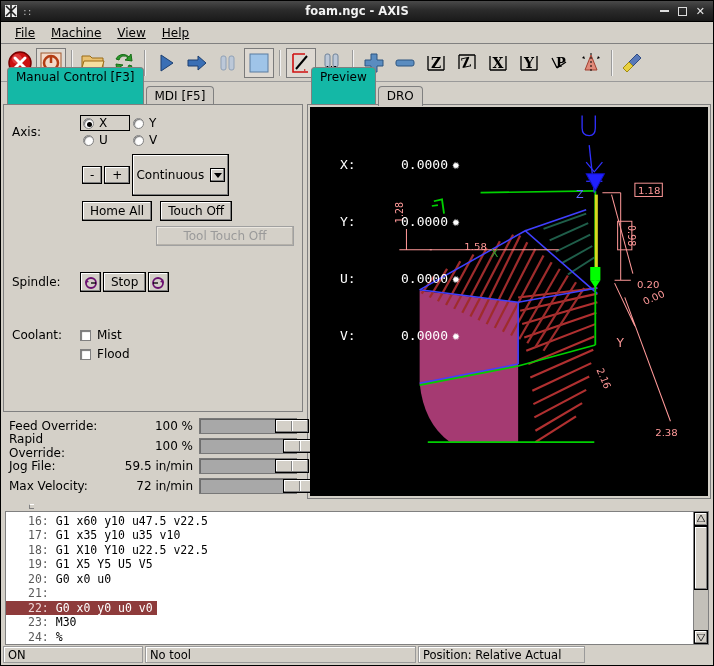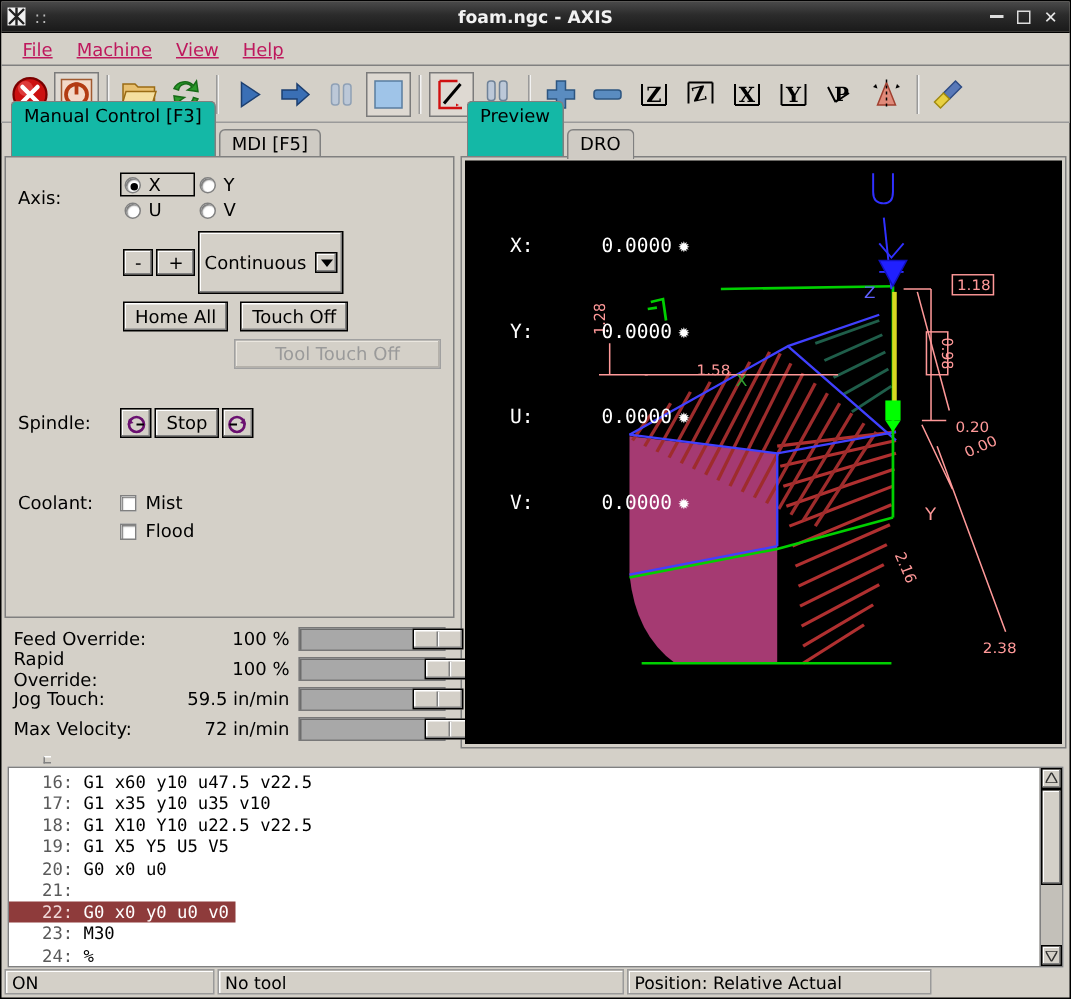--- a/index.html
+++ b/index.html
@@ -29,21 +29,21 @@
   .tb-buttons { margin-left: auto; display: flex; align-items: center;
                 gap: 9px; padding-right: 8px; z-index: 2; }
   .tb-btn { color: #e8e8e8; font-size: 11px; line-height: 1; cursor: default; }
   .tb-min { width: 9px; height: 2px; background: #ddd; display:inline-block; margin-bottom:1px;}
   .tb-max { width: 9px; height: 9px; border: 1.5px solid #ddd; display:inline-block;}
 
   
   .menubar { height: 22px; flex: 0 0 22px; background: #d4d0c8;
              display: flex; align-items: center; padding-left: 6px;
              border-bottom: 1px solid #808080; }
-  .menu-item { padding: 2px 8px; font-size: 12px; color: #be185d;
+  .menu-item { padding: 2px 8px; font-size: 12px; color: #000000;
                font-family: "DejaVu Sans", sans-serif; }
   .menu-item u { text-decoration: underline; }
 
   
   .toolbar { height: 38px; flex: 0 0 38px; background: #d4d0c8;
              display: flex; align-items: center; padding: 0 4px;
              border-bottom: 1px solid #9a9a9a; gap: 1px; }
   .tbtn { width: 30px; height: 30px; display: flex; align-items: center;
           justify-content: center; position: relative; }
   .tbtn.framed { border: 1px solid #7b7b7b; background: #ded9d2; }
@@ -167,21 +167,21 @@
               border: 1px solid #000; box-shadow: inset -1px -1px 0 #808080, inset 1px 1px 0 #fff;}
 
   
   .statusbar { flex: 0 0 20px; display: flex; align-items: stretch;
                padding: 1px 2px 2px 2px; gap: 2px; }
   .sb-cell { border: 1px solid #9a9a9a;
              box-shadow: inset 1px 1px 0 #fff; background: #d4d0c8;
              font-size: 11.5px; display: flex; align-items: center; padding-left: 4px; }
   .sb-on { width: 140px; }
   .sb-tool { width: 271px; }
-  .sb-pos { width: 203px; }
+  .sb-pos { width: 167px; }
   .sb-rest { flex: 1 1 auto; border:none; box-shadow:none; }
 </style>
 </head>
 <body>
 
 <div class="window">
 
   <div class="titlebar">
     <div class="tb-icon">
       <svg width="16" height="16" viewBox="0 0 16 16">
@@ -426,21 +426,21 @@
           </div>
         </div>
         <div class="slider-row">
           <div class="s-label">Rapid Override:</div>
           <div class="s-value">100 %</div>
           <div class="s-track">
             <div class="s-thumb" style="left:86%"></div>
           </div>
         </div>
         <div class="slider-row">
-          <div class="s-label">Jog Touch:</div>
+          <div class="s-label">Jog File:</div>
           <div class="s-value">59.5 in/min</div>
           <div class="s-track">
             <div class="s-thumb" style="left:78%"></div>
           </div>
         </div>
         <div class="slider-row">
           <div class="s-label">Max Velocity:</div>
           <div class="s-value">72 in/min</div>
           <div class="s-track">
             <div class="s-thumb" style="left:86%"></div>

